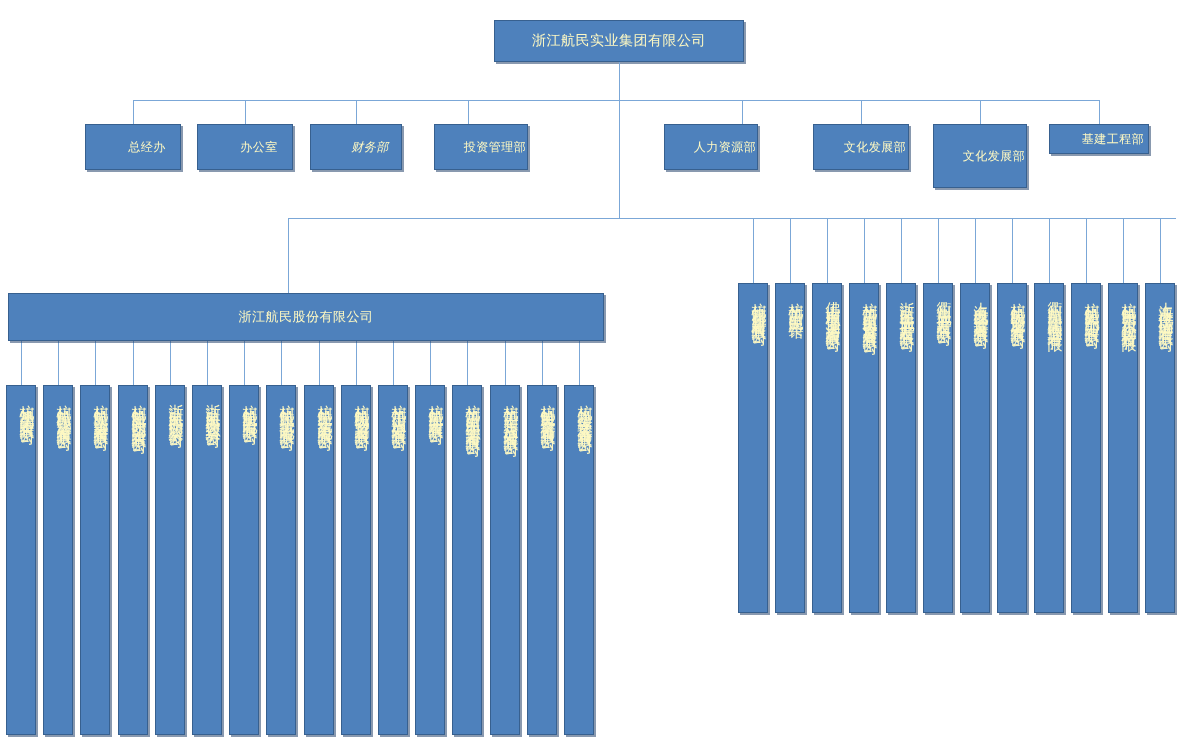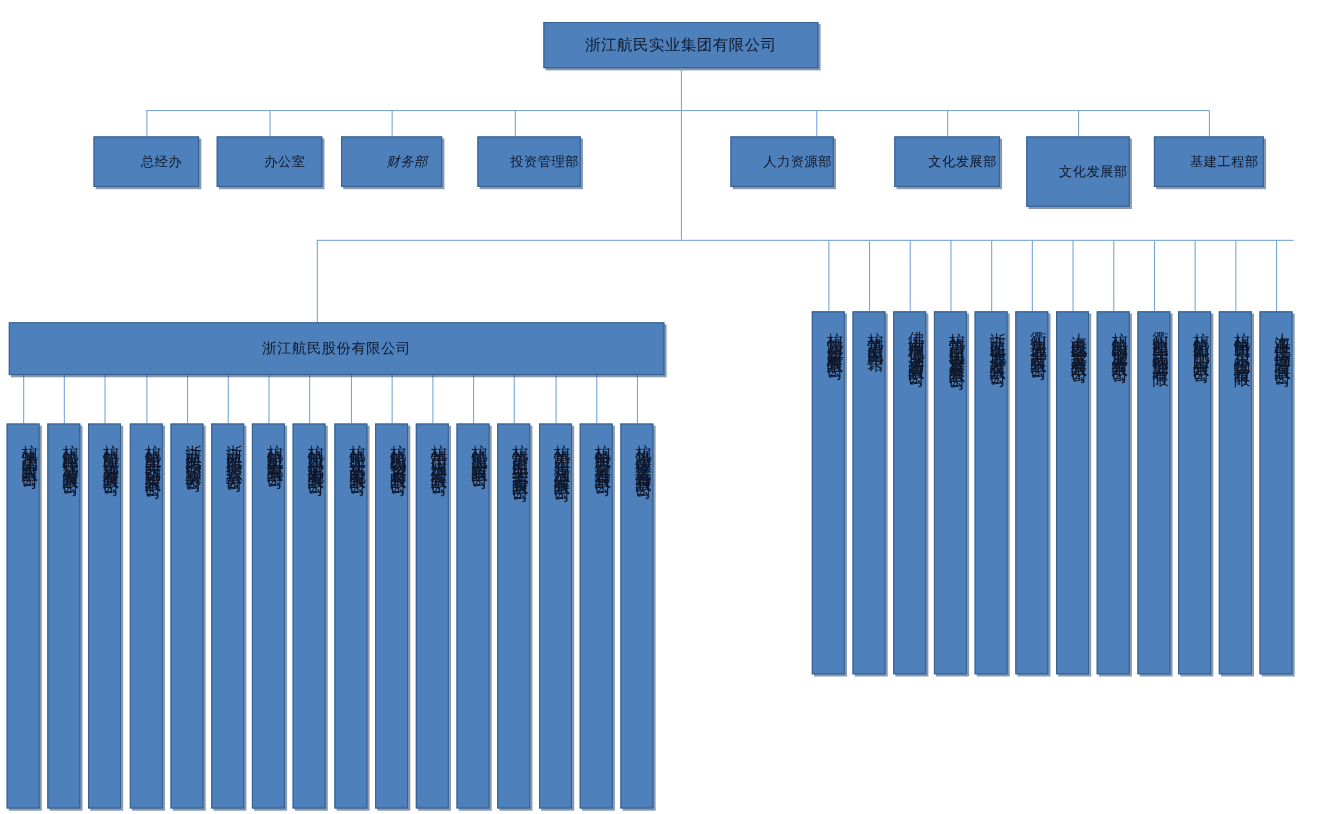--- a/index.html
+++ b/index.html
@@ -29,21 +29,21 @@
   .line.v { width: 1px; }
   .line.h { height: 1px; }
 
   
   .node {
     position: absolute;
     box-sizing: border-box;
     background: #4e81bc;
     border: 1px solid #37608f;
     box-shadow: 1px 1px 0 0 #2f5party;
-    color: #0f172a;
+    color: #fef9c3;
     display: flex;
     align-items: center;
     justify-content: center;
     text-align: center;
     letter-spacing: 0.5px;
   }
   .node.shadowed {
     box-shadow: 2px 2px 0 rgba(40,70,110,0.55);
   }
 
@@ -141,21 +141,21 @@
       </div>
       <div class="node dept shadowed" style="left: 664px; top: 124px; width: 94px; height: 46px;">
         <span>人力资源部</span>
       </div>
       <div class="node dept shadowed" style="left: 813px; top: 124px; width: 96px; height: 46px;">
         <span>文化发展部</span>
       </div>
       <div class="node dept shadowed" style="left: 933px; top: 124px; width: 94px; height: 64px;">
         <span>文化发展部</span>
       </div>
-      <div class="node dept shadowed" style="left: 1049px; top: 124px; width: 100px; height: 46px;">
+      <div class="node dept shadowed" style="left: 1049px; top: 124px; width: 100px; height: 30px;">
         <span>基建工程部</span>
       </div>
     </div>
 
   <div class="node wide shadowed" id="wide-node" style="left: 8px; top: 293px; width: 596px; height: 48px;">
     <span>浙江航民股份有限公司</span>
   </div>
 
   <div id="vcols-left">
       <div class="node vcol shadowed" style="left: 6px; top: 385px; width: 30px; height: 350px;">

